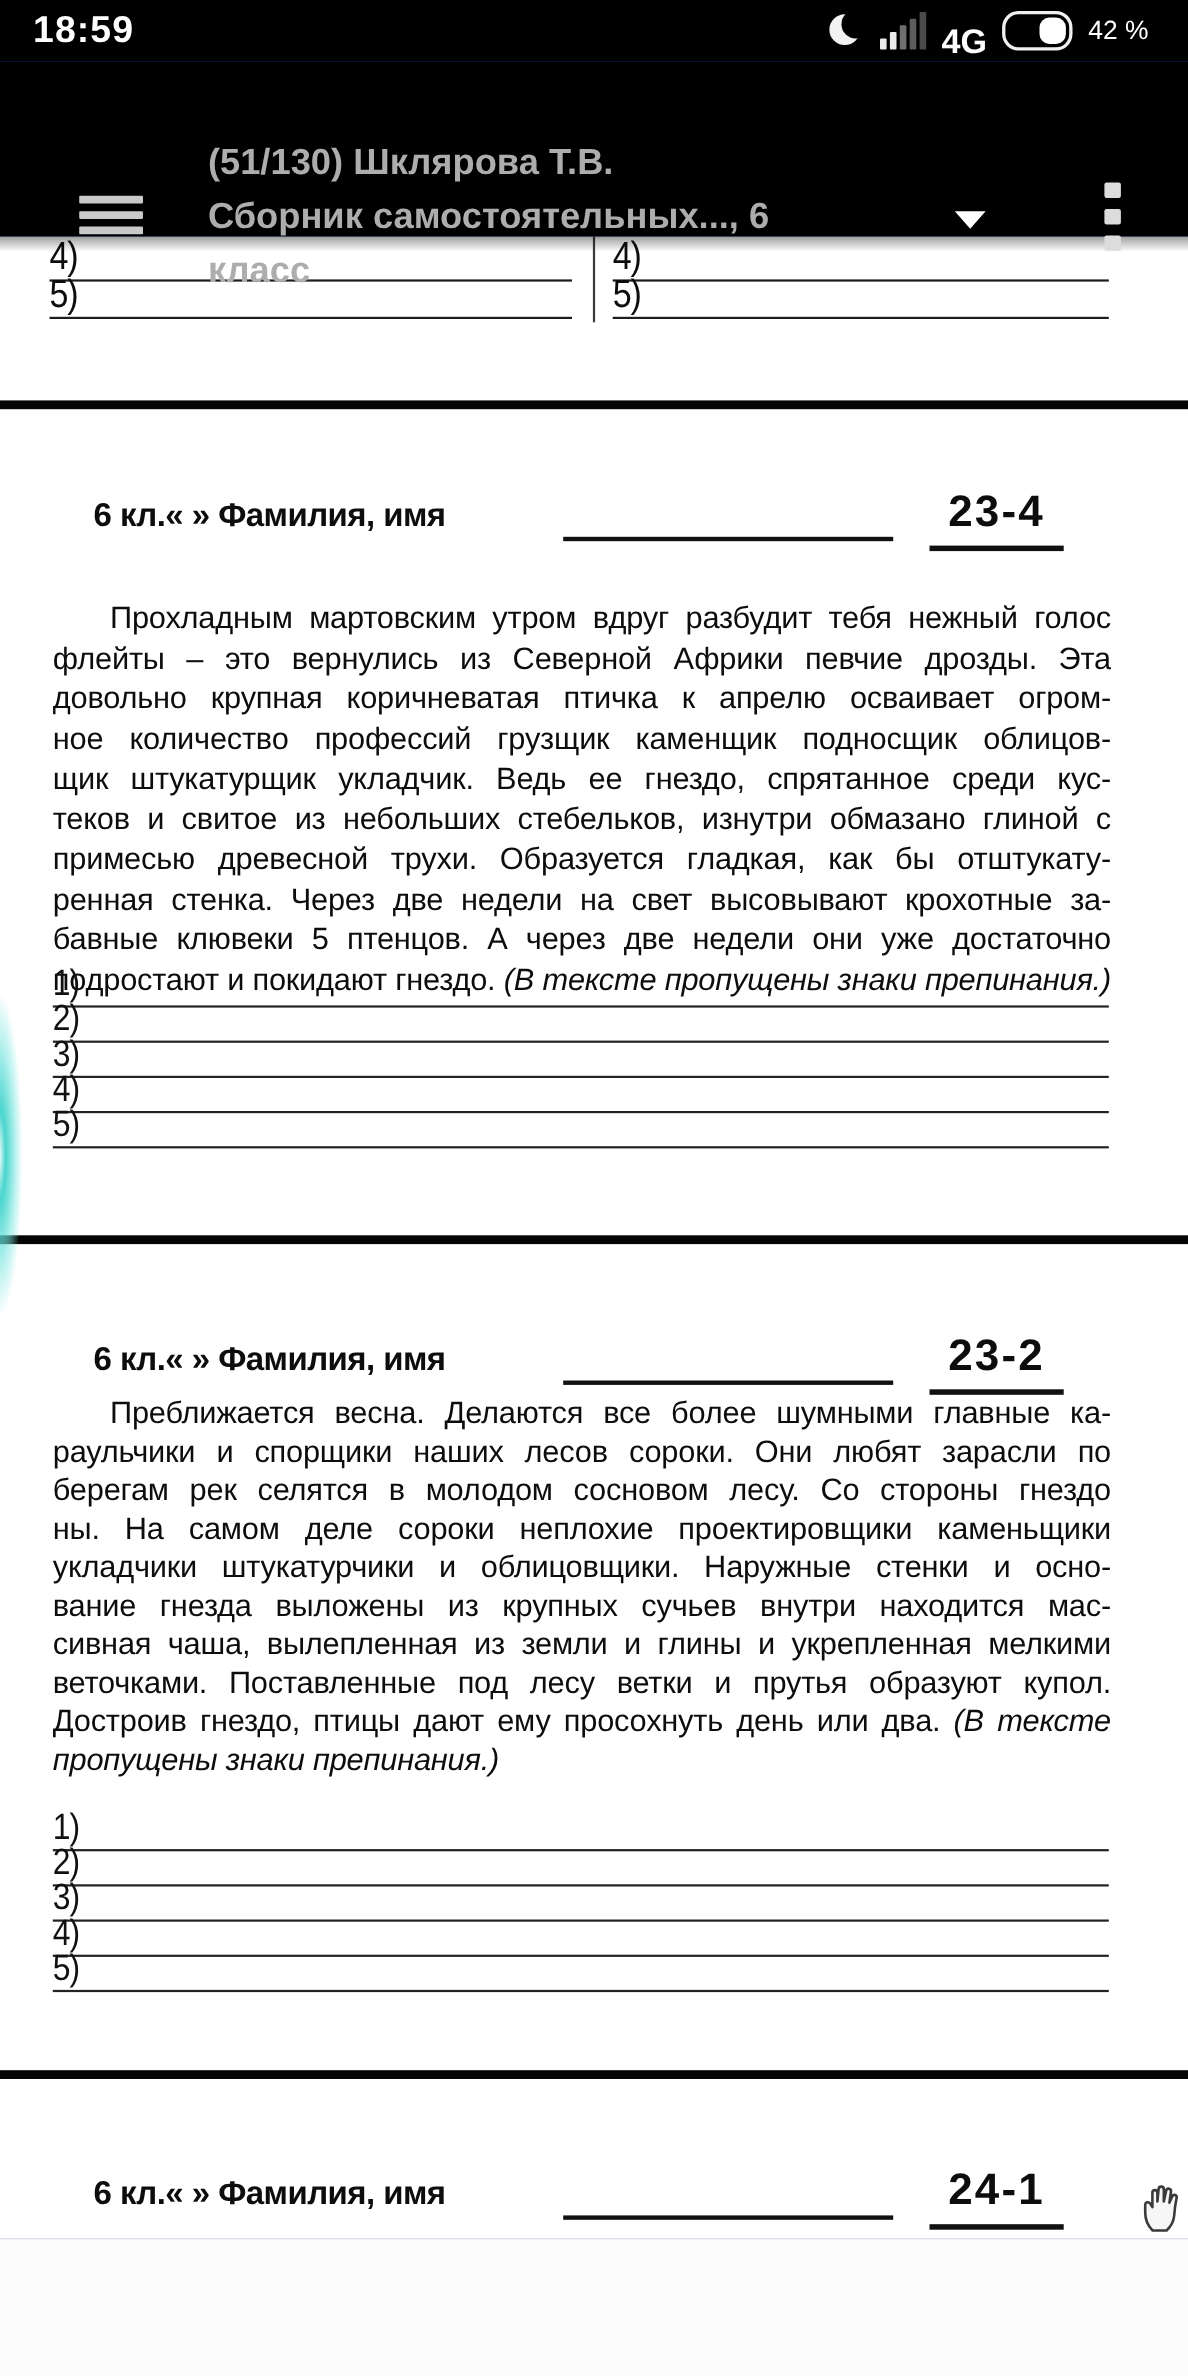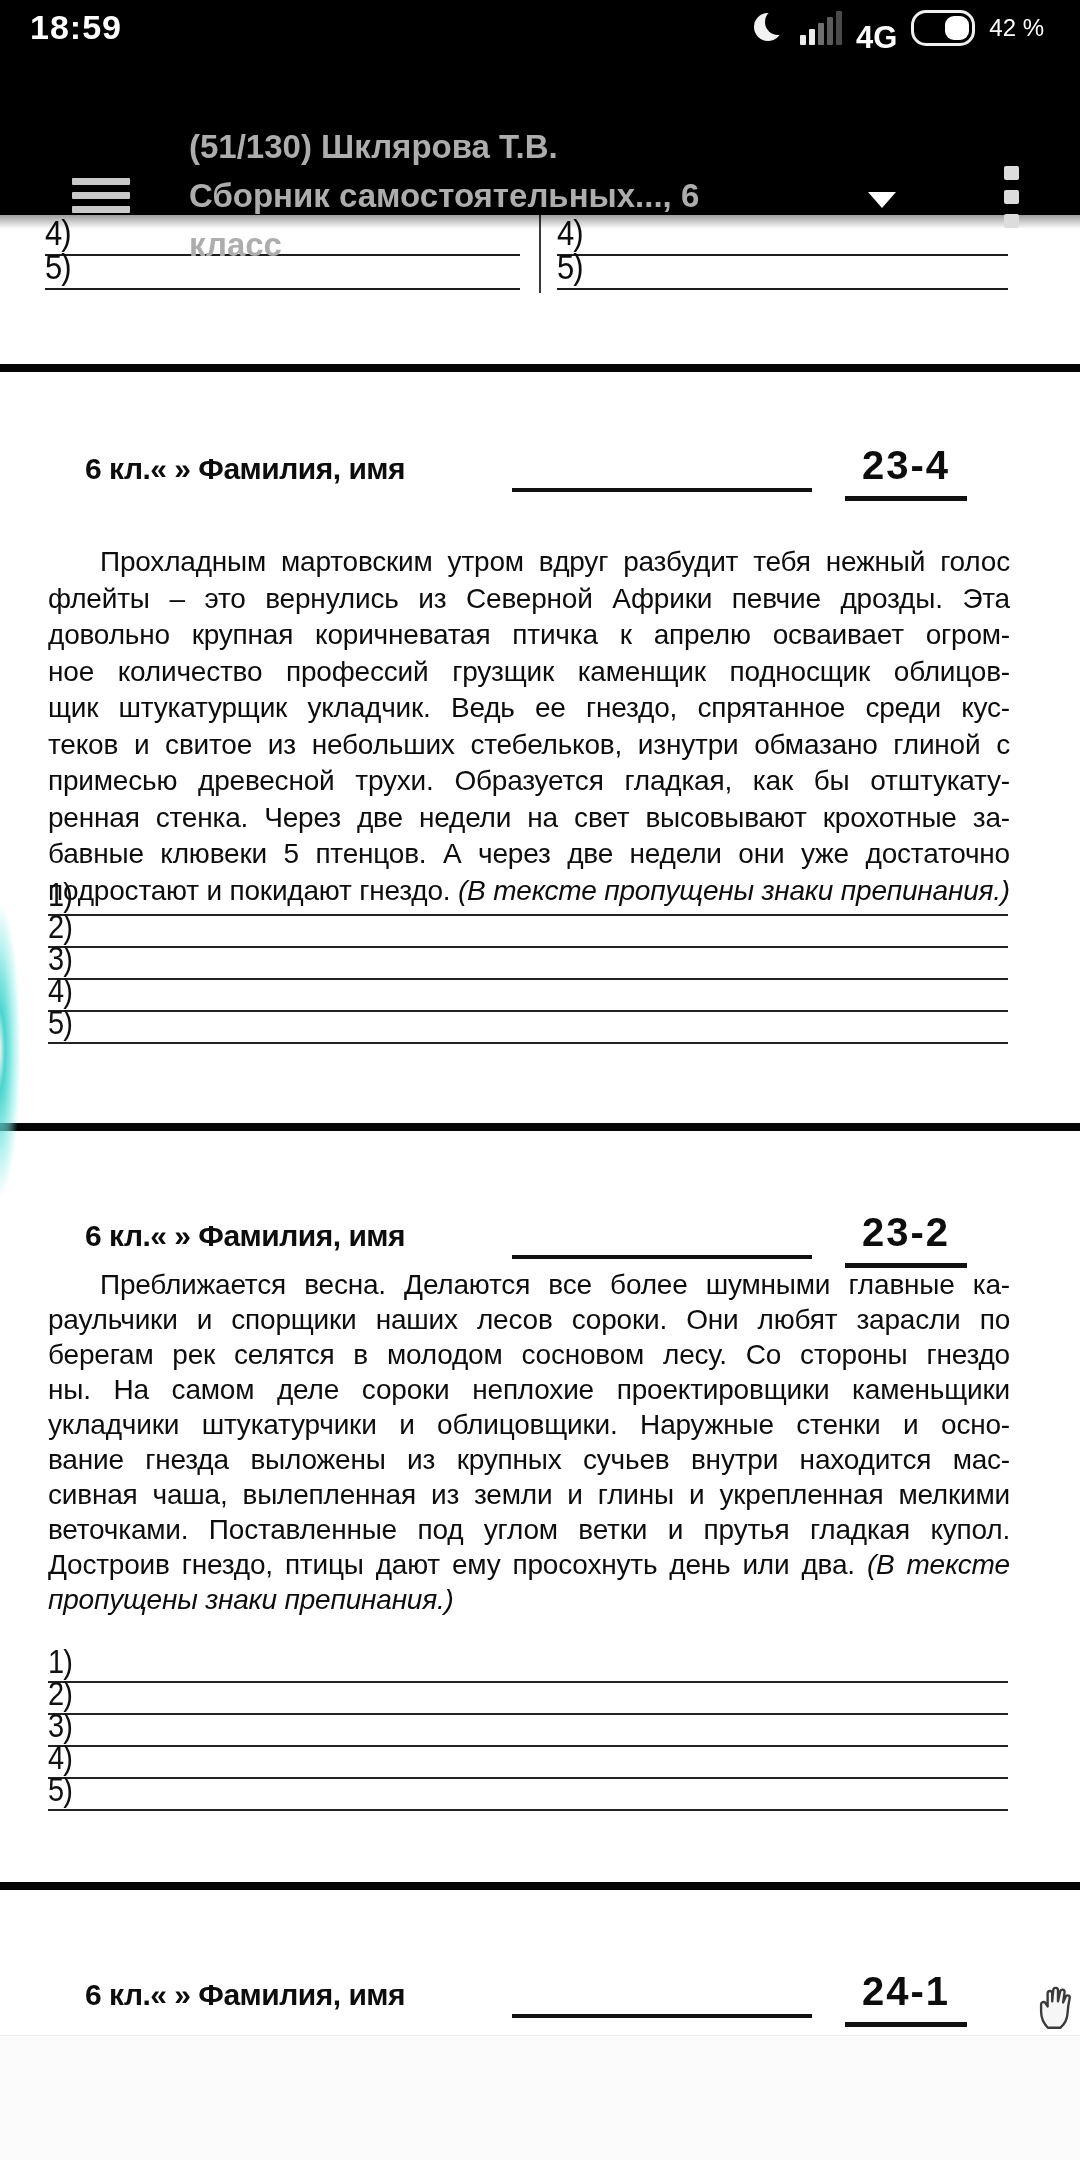--- a/index.html
+++ b/index.html
@@ -192,21 +192,21 @@
       <span class="sec-num" style="top:995px;">23-2</span>
 
       <div class="para p2" style="top:1014px;">
         <div class="pline indent">Преближается весна. Делаются все более шумными главные ка-</div>
         <div class="pline">раульчики и спорщики наших лесов сороки. Они любят зарасли по</div>
         <div class="pline">берегам рек селятся в молодом сосновом лесу. Со стороны гнездо</div>
         <div class="pline">ны. На самом деле сороки неплохие проектировщики каменьщики</div>
         <div class="pline">укладчики штукатурчики и облицовщики. Наружные стенки и осно-</div>
         <div class="pline">вание гнезда выложены из крупных сучьев внутри находится мас-</div>
         <div class="pline">сивная чаша, вылепленная из земли и глины и укрепленная мелкими</div>
-        <div class="pline">веточками. Поставленные под углом ветки и прутья гладкая купол.</div>
+        <div class="pline">веточками. Поставленные под лесу ветки и прутья образуют купол.</div>
         <div class="pline"><span>Достроив гнездо, птицы дают ему просохнуть день или два. </span><span class="it">(В тексте</span></div>
         <div class="pline leftlast it">пропущены знаки препинания.)</div>
       </div>
 
       <div class="blanks" style="top:1436px;">
         <div class="blank-row">
             <span class="blank-num">1)</span>
           </div>
         <div class="blank-row">
             <span class="blank-num">2)</span>

